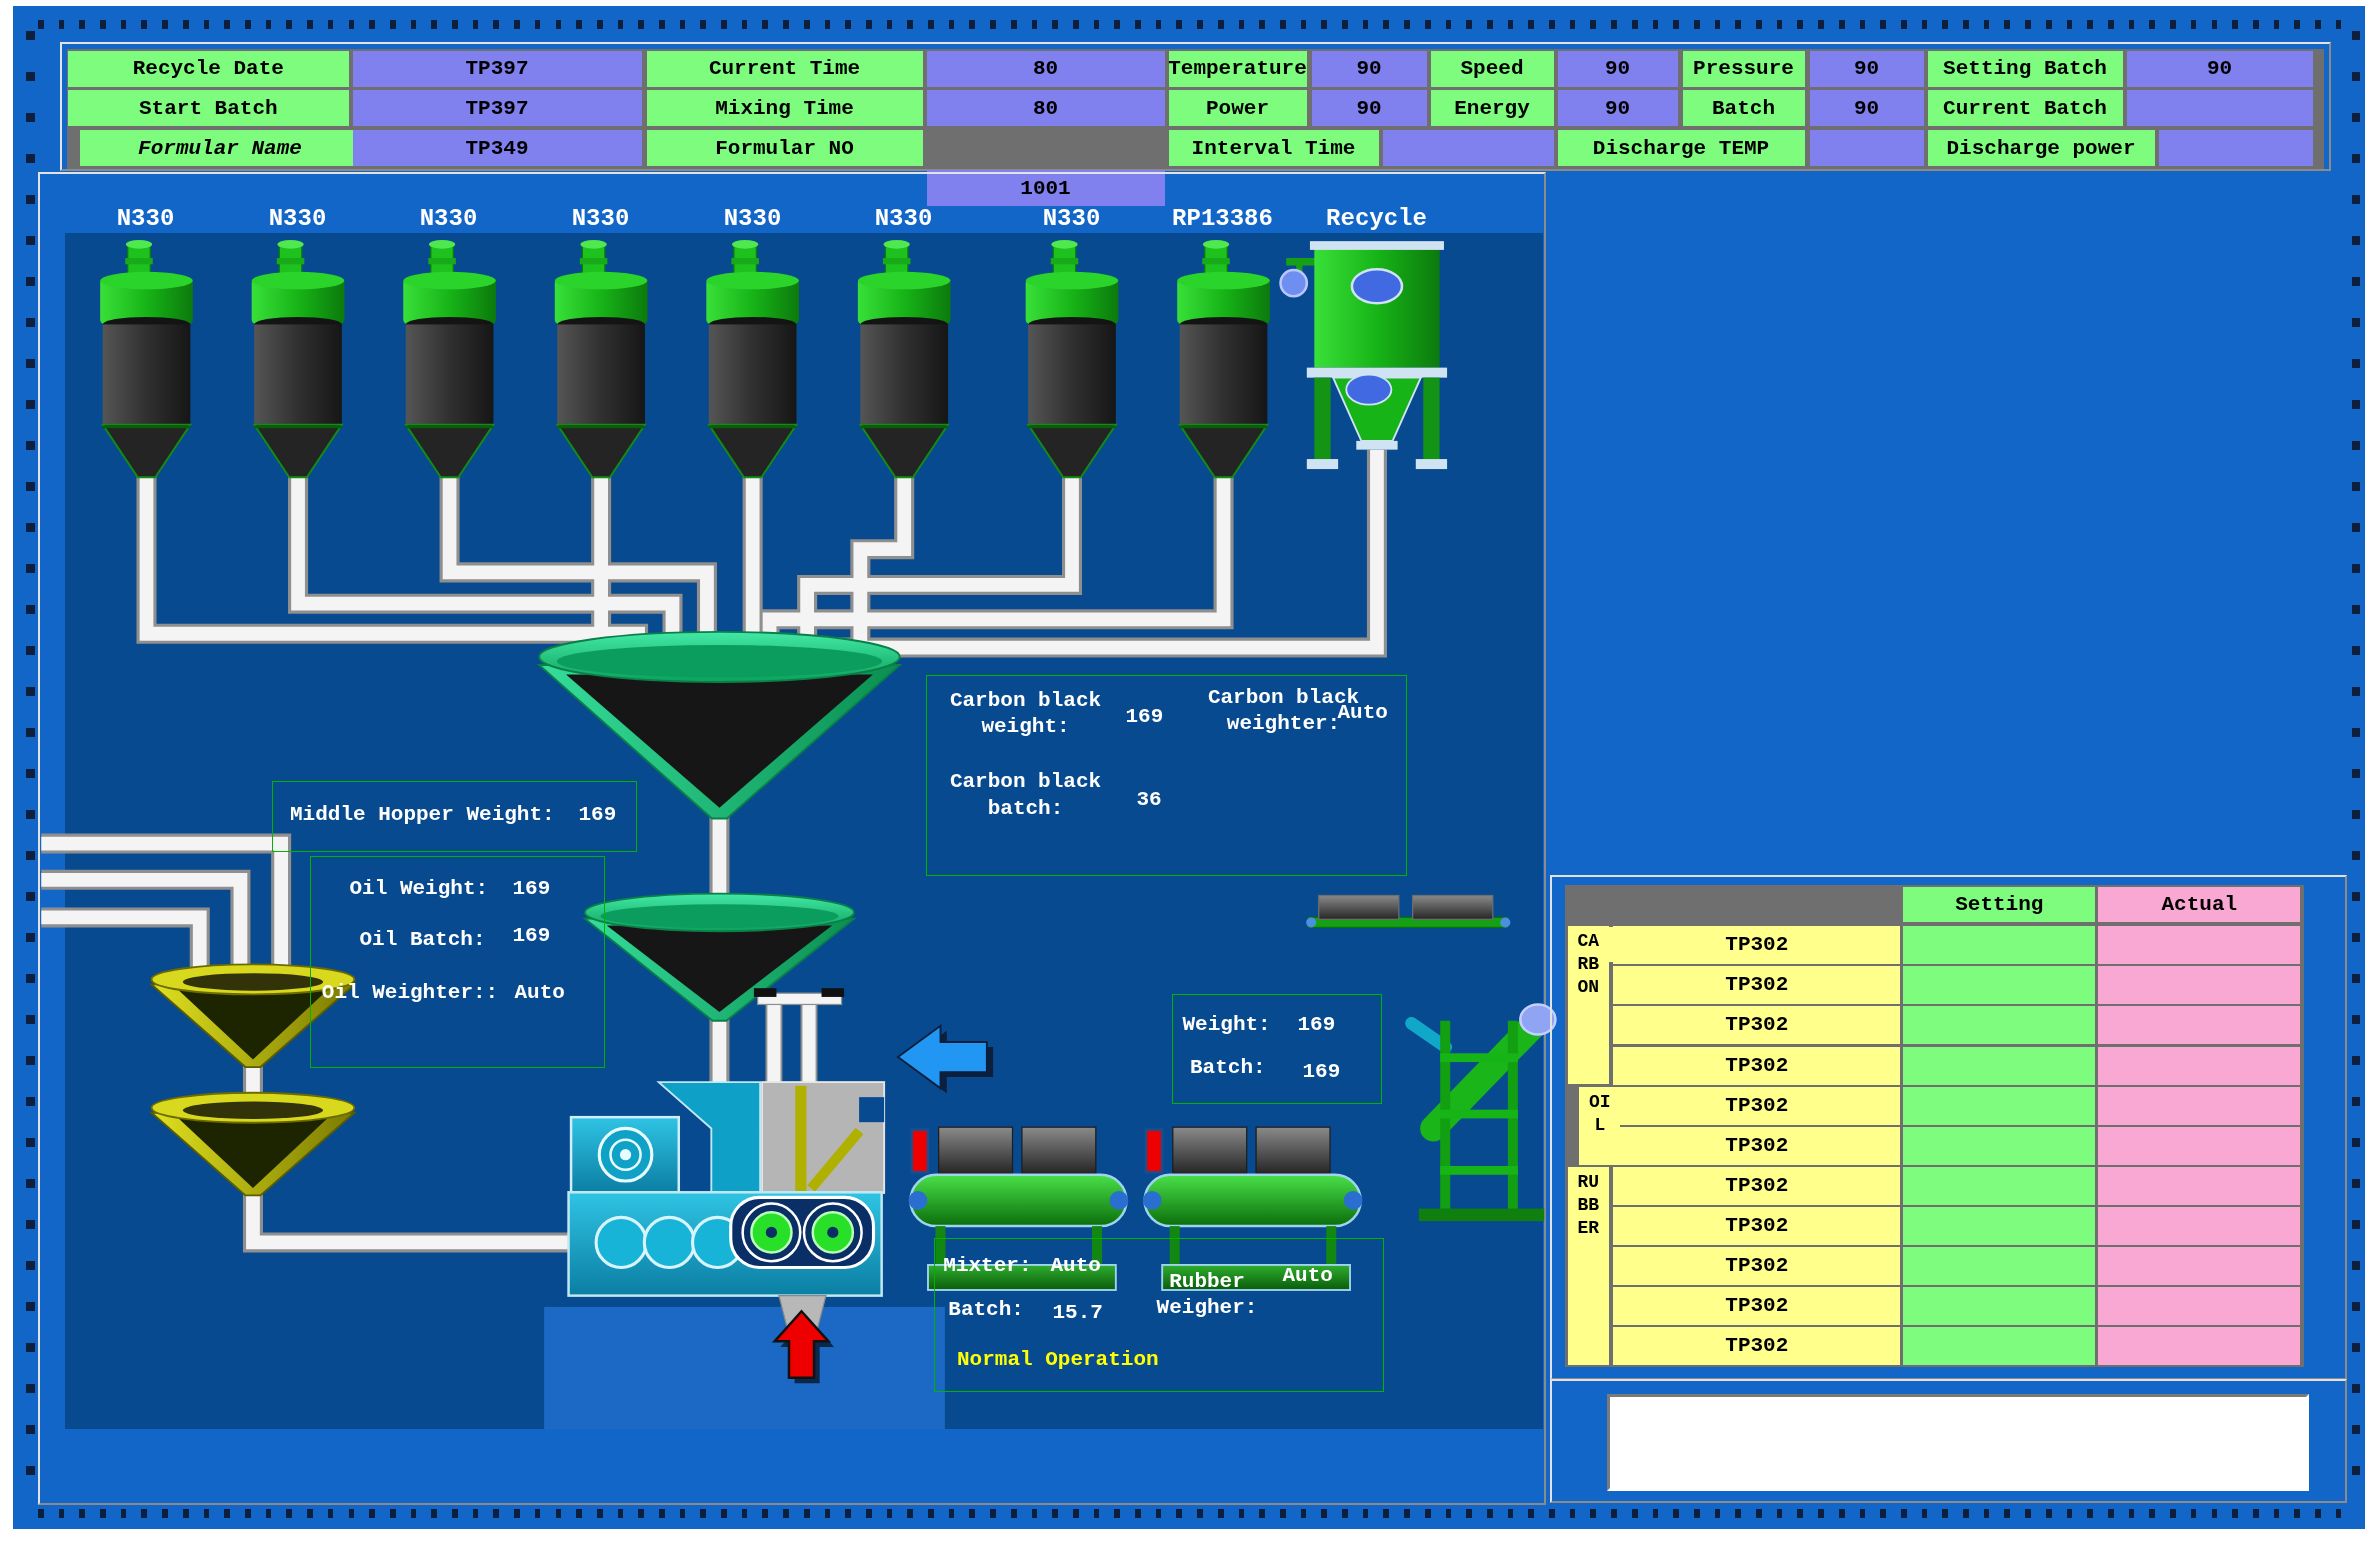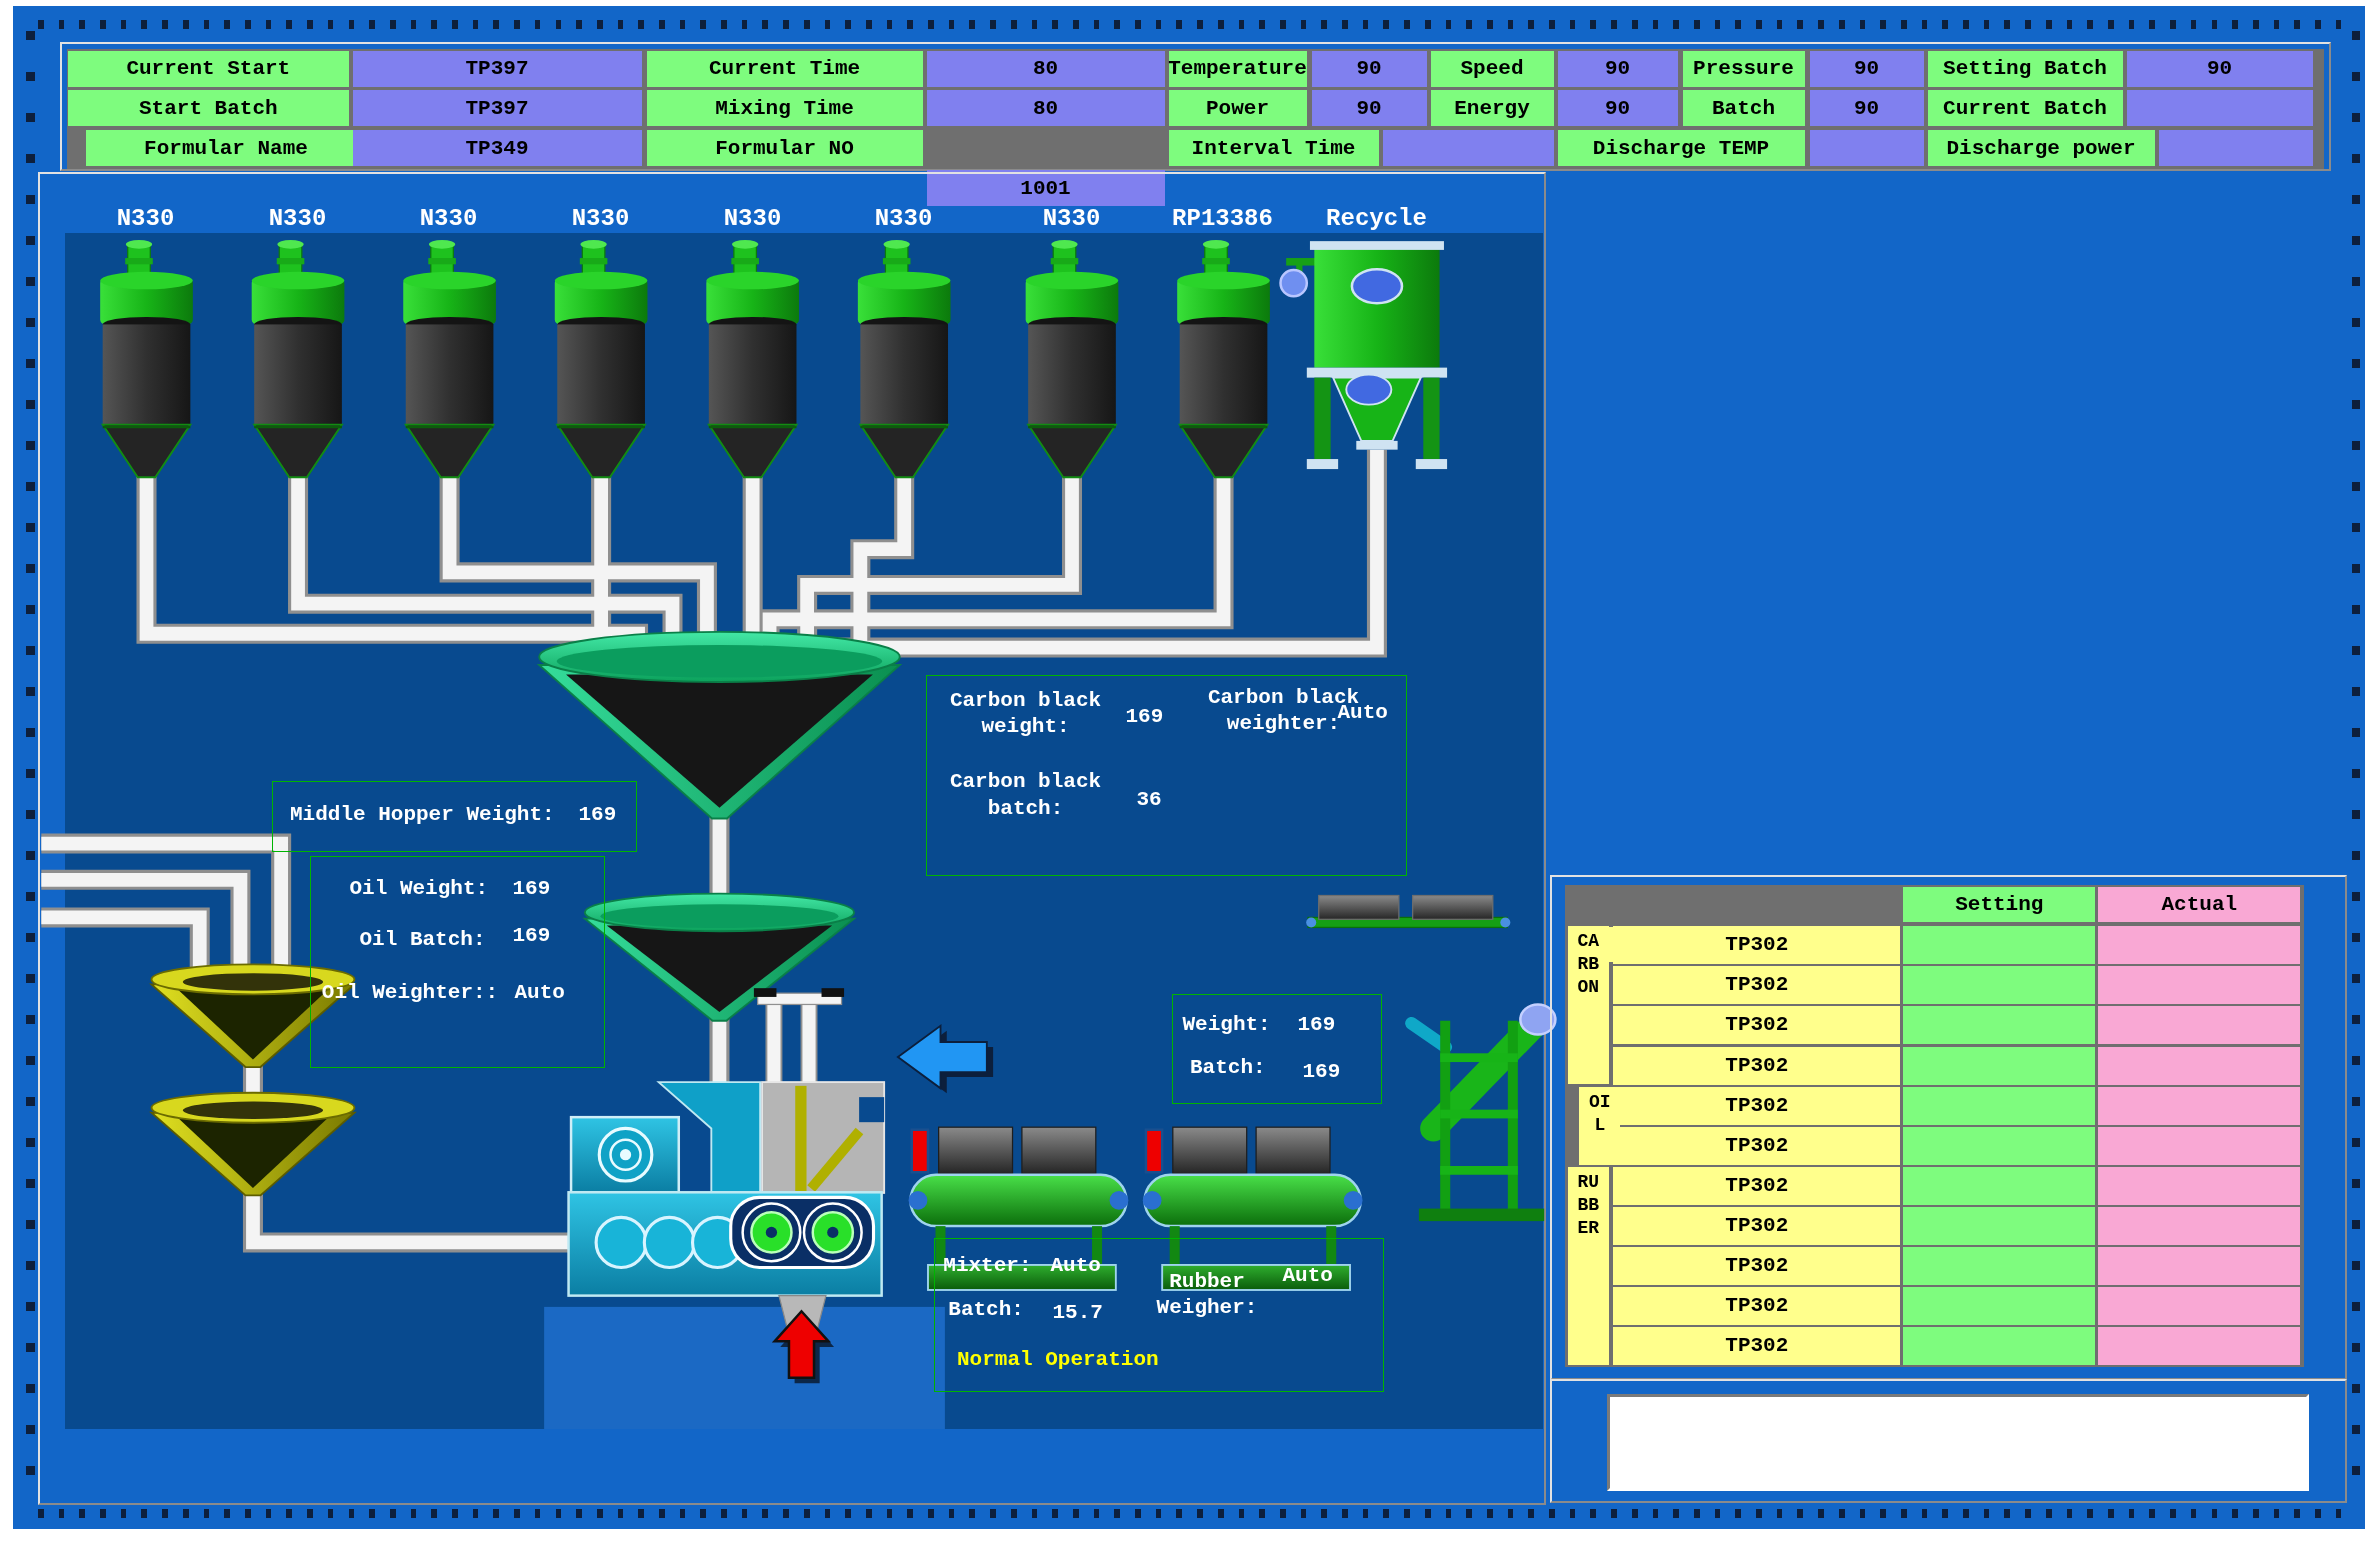--- a/index.html
+++ b/index.html
@@ -39,21 +39,21 @@
 
 <div id="win">
 
   <div class="tickh" style="left:25px;top:13.8px;width:2304px;"></div>
   <div class="tickh" style="left:25px;top:1503px;width:2304px;"></div>
   <div class="tickv" style="left:13.8px;top:25px;height:1471px;"></div>
   <div class="tickv" style="left:2339px;top:25px;height:1471px;"></div>
 
   <div class="panel" id="toppanel" style="left:47px;top:36px;width:2267px;height:125px;">
     <div id="toptable">
-        <div class="cell green" style="left: 1.3px; top: 1.3px; width: 281px;">Current Start</div>
+        <div class="cell green" style="left: 1.3px; top: 1.3px; width: 281px;">Recycle Date</div>
         <div class="cell purple" style="left: 286px; top: 1.3px; width: 289px;">TP397</div>
         <div class="cell green" style="left: 580px; top: 1.3px; width: 276px;">Current Time</div>
         <div class="cell purple" style="left: 860px; top: 1.3px; width: 238px;">80</div>
         <div class="cell green" style="left: 1102px; top: 1.3px; width: 138px;">Temperature</div>
         <div class="cell purple" style="left: 1245px; top: 1.3px; width: 115px;">90</div>
         <div class="cell green" style="left: 1364px; top: 1.3px; width: 123px;">Speed</div>
         <div class="cell purple" style="left: 1491px; top: 1.3px; width: 120px;">90</div>
         <div class="cell green" style="left: 1616px; top: 1.3px; width: 122px;">Pressure</div>
         <div class="cell purple" style="left: 1743px; top: 1.3px; width: 114px;">90</div>
         <div class="cell green" style="left: 1861px; top: 1.3px; width: 195px;">Setting Batch</div>
@@ -63,21 +63,21 @@
         <div class="cell green" style="left: 580px; top: 41px; width: 276px;">Mixing Time</div>
         <div class="cell purple" style="left: 860px; top: 41px; width: 238px;">80</div>
         <div class="cell green" style="left: 1102px; top: 41px; width: 138px;">Power</div>
         <div class="cell purple" style="left: 1245px; top: 41px; width: 115px;">90</div>
         <div class="cell green" style="left: 1364px; top: 41px; width: 123px;">Energy</div>
         <div class="cell purple" style="left: 1491px; top: 41px; width: 120px;">90</div>
         <div class="cell green" style="left: 1616px; top: 41px; width: 122px;">Batch</div>
         <div class="cell purple" style="left: 1743px; top: 41px; width: 114px;">90</div>
         <div class="cell green" style="left: 1861px; top: 41px; width: 195px;">Current Batch</div>
         <div class="cell purple" style="left: 2060px; top: 41px; width: 186px;"></div>
-        <div class="cell green" style="left: 19px; top: 81px; width: 281px;">Formular Name</div>
+        <div class="cell green" style="left: 13px; top: 81px; width: 281px; font-style: italic;">Formular Name</div>
         <div class="cell purple" style="left: 286px; top: 81px; width: 289px;">TP349</div>
         <div class="cell green" style="left: 580px; top: 81px; width: 276px;">Formular NO</div>
         <div class="cell purple" style="left: 860px; top: 81px; width: 238px; margin-top: 40px;">1001</div>
         <div class="cell green" style="left: 1102px; top: 81px; width: 210px;">Interval Time</div>
         <div class="cell purple" style="left: 1316px; top: 81px; width: 171px;"></div>
         <div class="cell green" style="left: 1491px; top: 81px; width: 247px;">Discharge TEMP</div>
         <div class="cell purple" style="left: 1743px; top: 81px; width: 114px;"></div>
         <div class="cell green" style="left: 1861px; top: 81px; width: 227px;">Discharge power</div>
         <div class="cell purple" style="left: 2092px; top: 81px; width: 154px;"></div>
       </div>

